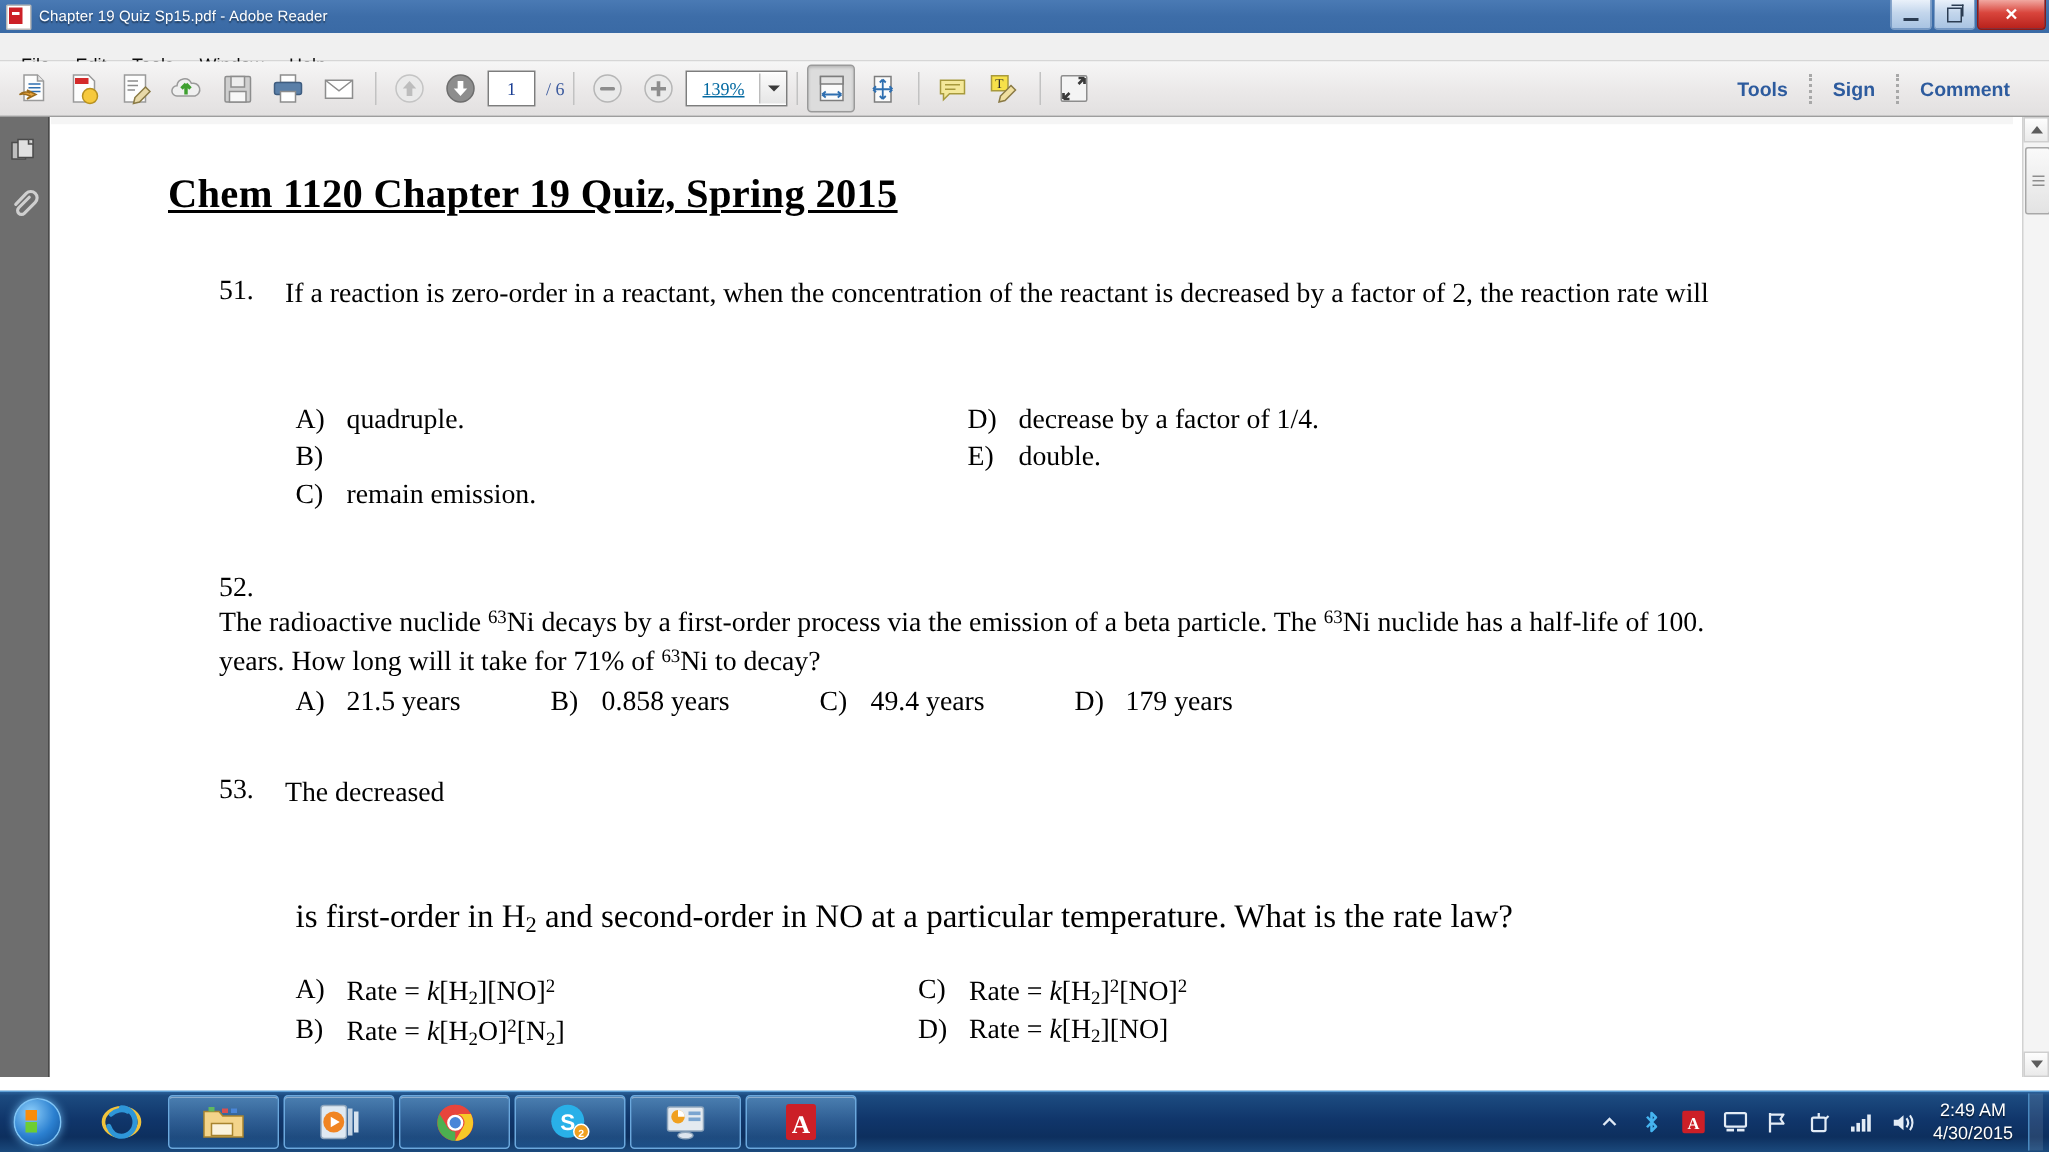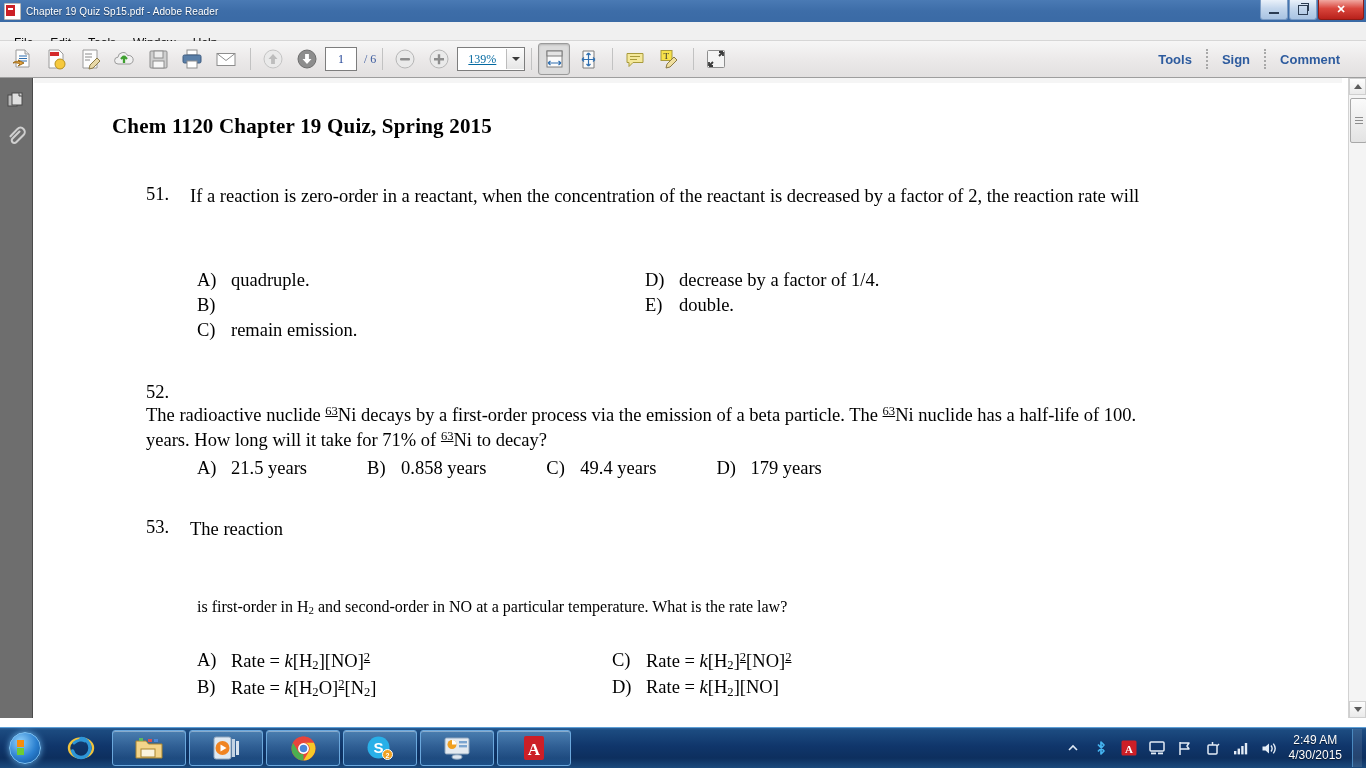--- a/index.html
+++ b/index.html
@@ -113,44 +113,44 @@
   .docarea{
     position:absolute;left:34px;top:78px;width:1308px;height:640px;
     background:#ffffff;overflow:hidden;
   }
   .pagetop{position:absolute;left:0;top:0;width:1308px;height:5px;background:#f5f5f5;}
   .page{
     position:absolute;left:0;top:5px;width:1308px;height:635px;background:#ffffff;
     font-family:"Liberation Serif","DejaVu Serif",serif;color:#000;
   }
   .doc-h1{
-    position:absolute;left:78px;top:31px;font-size:21px;font-weight:bold;
-    letter-spacing:.2px;white-space:nowrap;
+    position:absolute;left:78px;top:31px;font-size:27px;font-weight:bold;
+    letter-spacing:.2px;white-space:nowrap;text-decoration:underline;
   }
   .qrow{position:absolute;display:flex;}
   .qnum{width:44px;flex:none;font-size:18.5px;text-align:left;}
   .qbody{font-size:18.5px;line-height:1.35;}
   .q51{left:112px;top:101px;width:1010px;}
   .q52{left:112px;top:299px;width:1010px;flex-direction:column;}
   .q53{left:112px;top:434px;width:1010px;}
 
   .opts-2col{position:absolute;display:grid;grid-template-columns:448px auto;row-gap:4px;}
   .opt{display:flex;font-size:18.5px;white-space:nowrap;}
   .opt-l{width:34px;flex:none;}
   .o51{left:163px;top:187px;}
   .o53{left:163px;top:567px;grid-template-columns:415px auto;}
   .opts-row{position:absolute;left:163px;top:375px;display:flex;font-size:18.5px;}
   .opts-row .cell{display:flex;margin-right:60px;white-space:nowrap;}
   .opts-row .cell .opt-l{width:34px;flex:none;}
 
   .eqn{position:absolute;left:163px;top:472px;font-size:18.5px;white-space:nowrap;}
-  .q53line2{position:absolute;left:163px;top:515px;font-size:16px;white-space:nowrap;}
+  .q53line2{position:absolute;left:163px;top:515px;font-size:22px;white-space:nowrap;}
   i{font-style:italic;}
   sub{font-size:.68em;vertical-align:-0.22em;}
-  sup{font-size:.68em;vertical-align:0.45em;text-decoration:underline;}
+  sup{font-size:.68em;vertical-align:0.45em;}
 
   
   .vscroll{
     position:absolute;right:0;top:78px;width:17px;height:640px;
     background:#f4f4f4;border-left:1px solid #d2d2d2;
   }
   .sc-arrow{
     width:17px;height:17px;background:linear-gradient(180deg,#fdfdfd,#eaeaea);
     border:1px solid #cfcfcf;box-sizing:border-box;
     display:flex;align-items:center;justify-content:center;
@@ -459,21 +459,21 @@
           <span>49.4 years</span>
         </div>
         <div class="cell">
           <span class="opt-l">D)</span>
           <span>179 years</span>
         </div>
       </div>
 
       <div class="qrow q53">
         <div class="qnum">53.</div>
-        <div class="qbody">The reaction</div>
+        <div class="qbody">The decreased</div>
       </div>
 
 
       <div class="q53line2">is first-order in H<sub>2</sub> and second-order in NO at a particular temperature. What is the rate law?</div>
 
       <div class="opts-2col o53">
         <div class="opt">
           <span class="opt-l">A)</span>
           <span>Rate = <i>k</i>[H<sub>2</sub>][NO]<sup>2</sup></span>
         </div>

